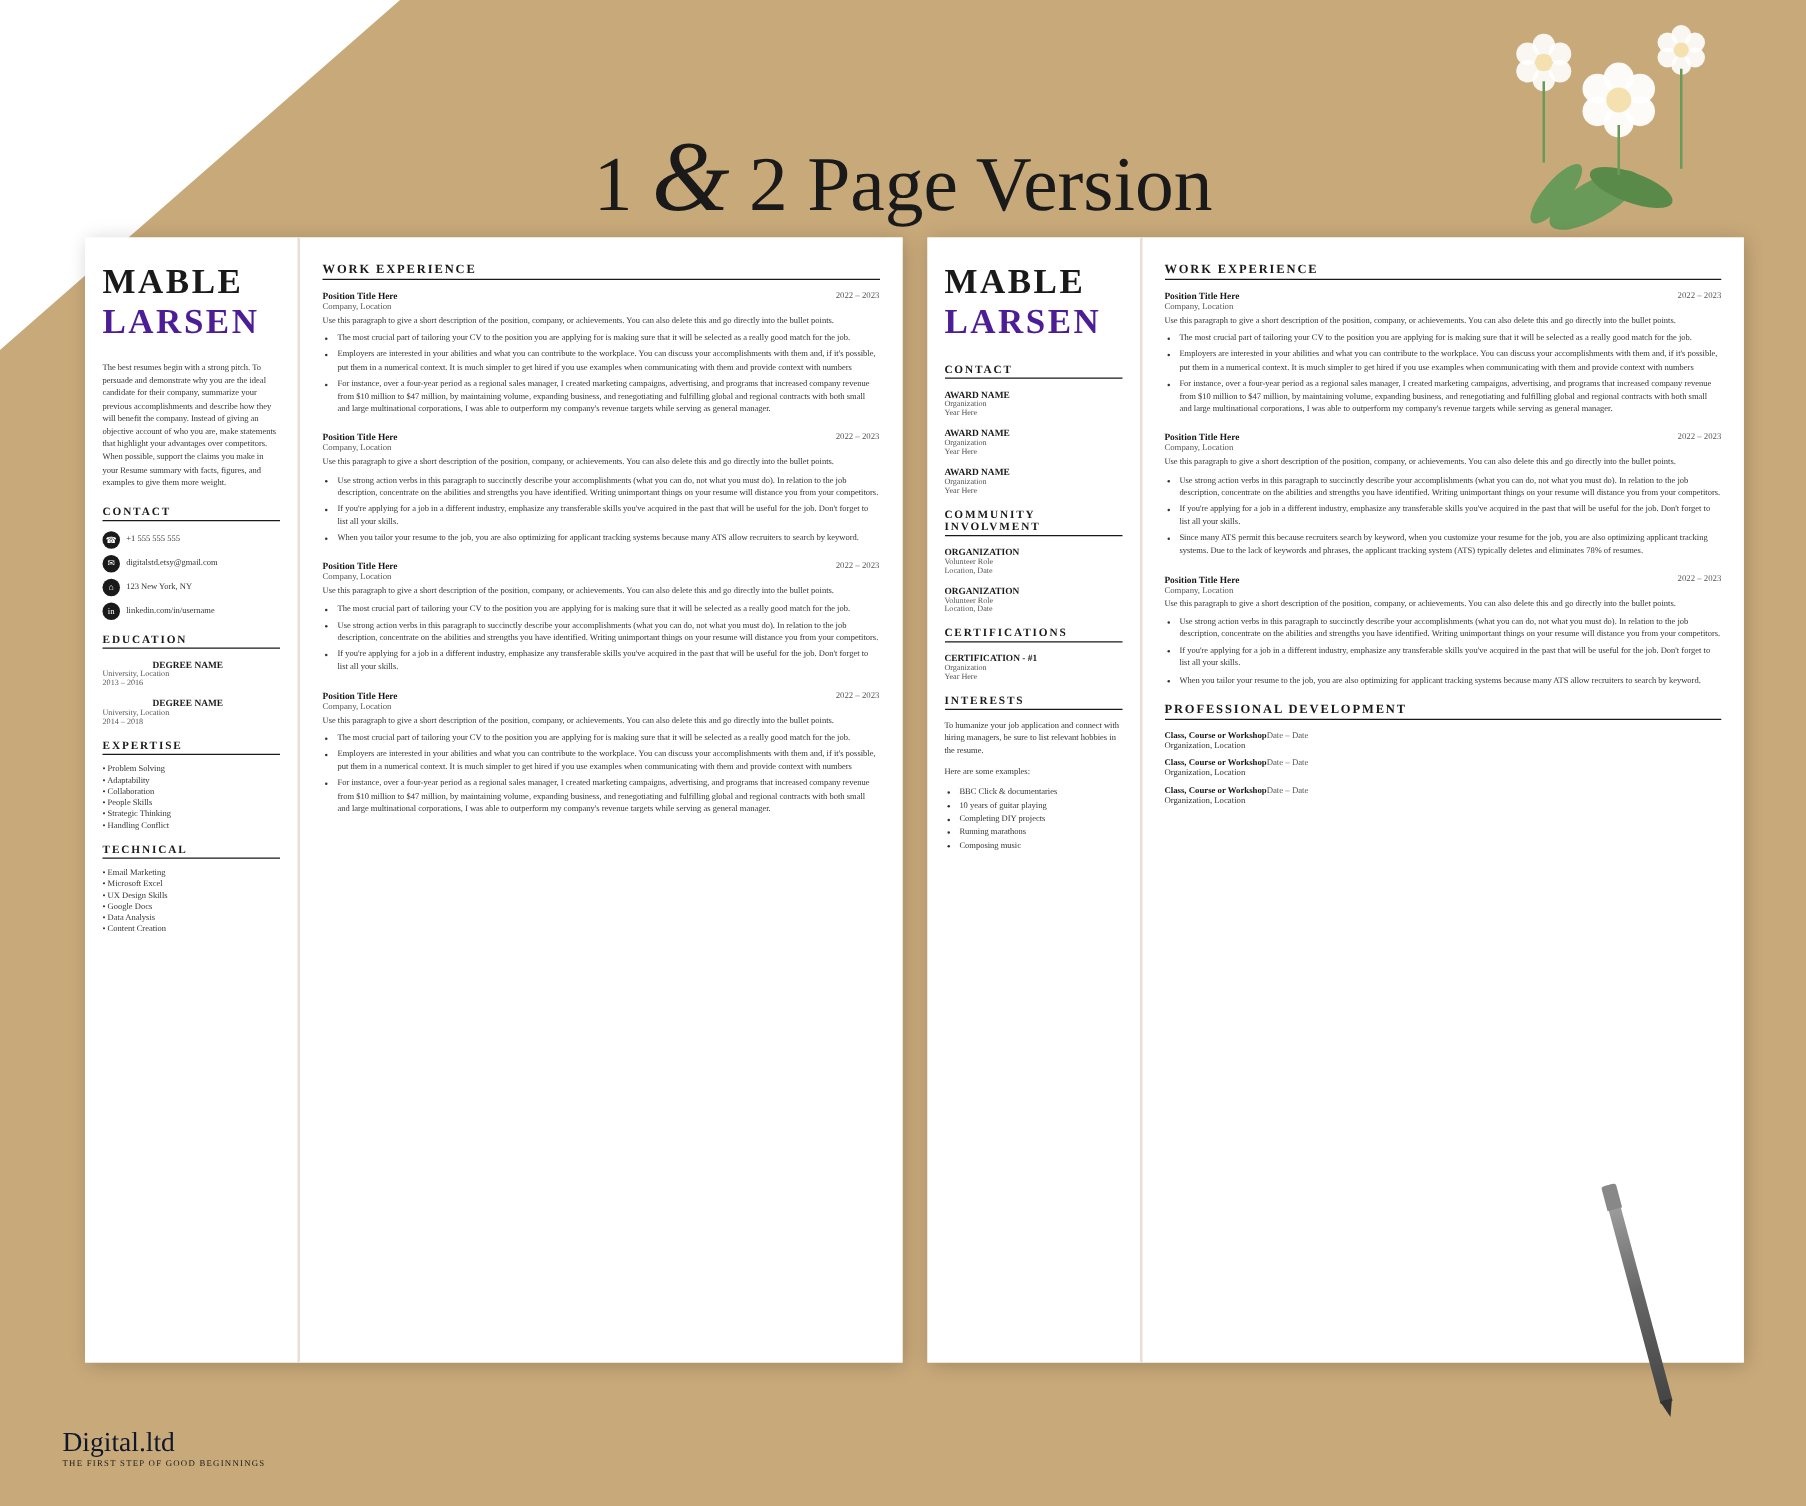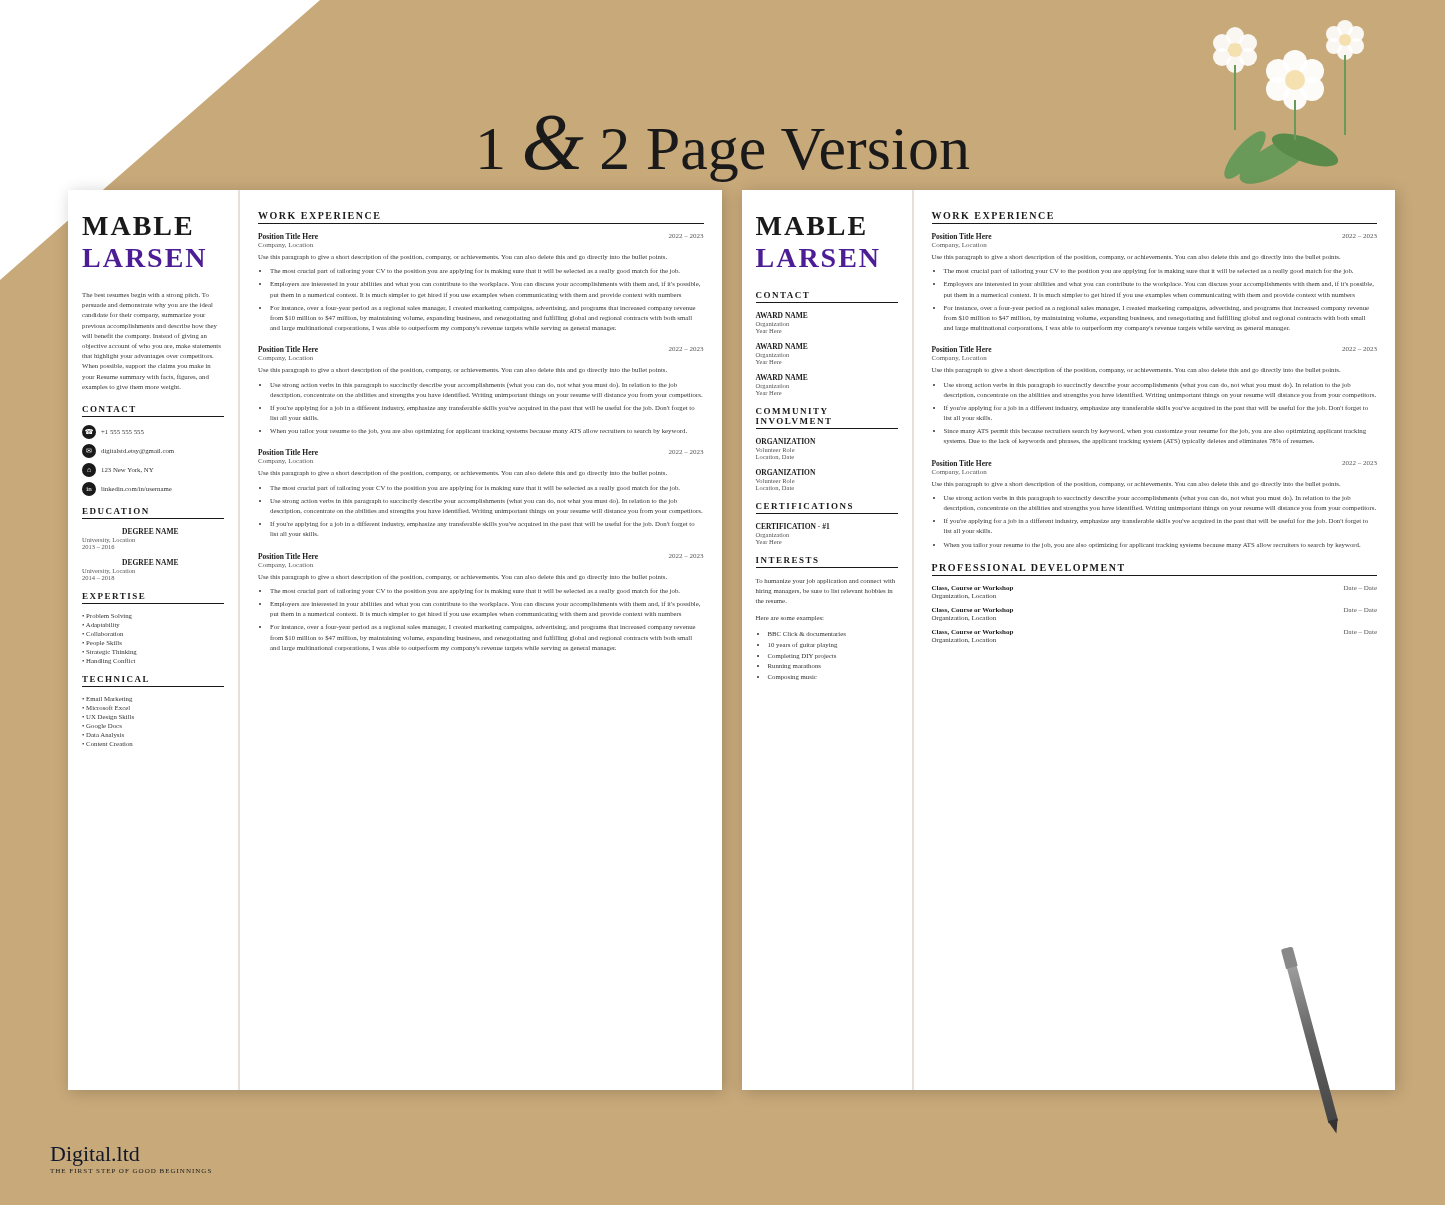--- a/index.html
+++ b/index.html
@@ -239,21 +239,20 @@
       font-size: 6.8px;
       color: #333;
       line-height: 1.6;
       list-style-type: disc;
       margin-left: 12px;
     }
 
     
     .prof-dev-item {
       display: flex;
-      justify-content: space-between;
       margin-bottom: 6px;
     }
     .prof-dev-left {
       font-size: 7px;
       color: #333;
     }
     .prof-dev-course {
       font-weight: bold;
       font-size: 7px;
       color: #1a1a1a;

